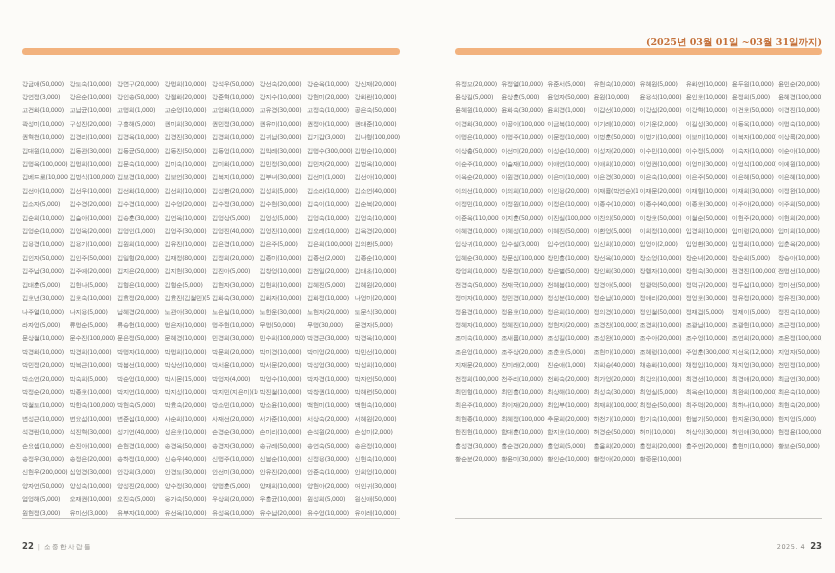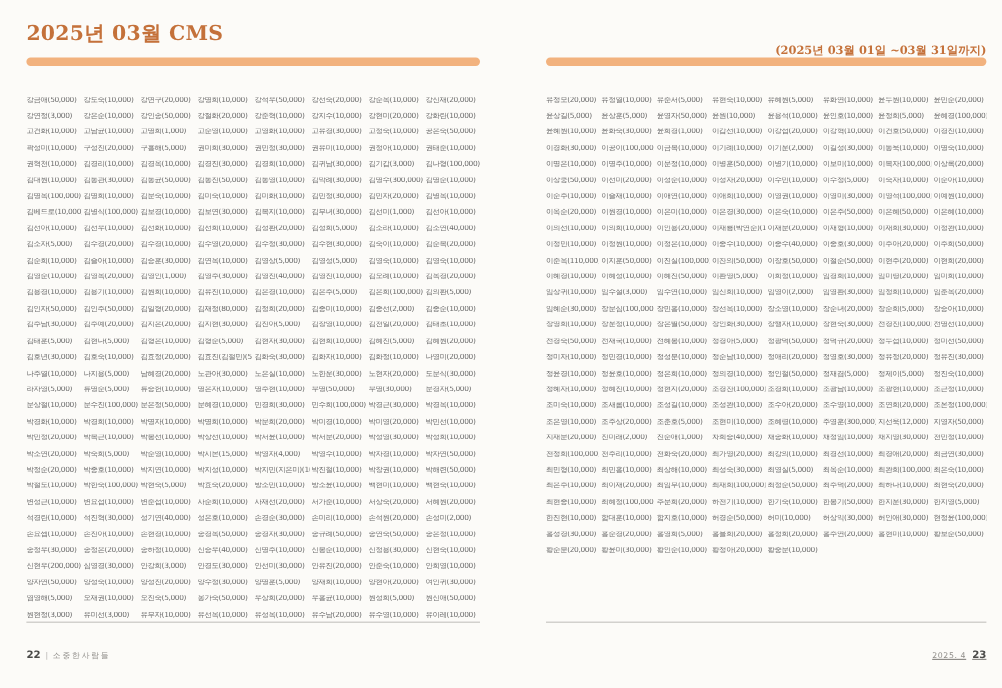--- a/index.html
+++ b/index.html
@@ -45,34 +45,33 @@
   .footer-rule{
     position:absolute;top:518px;height:1px;background:#c8c6c2;
   }
   .page-left .footer-rule{left:22px;right:18px;}
   .page-right .footer-rule{left:37px;right:13px;}
 
   .footer{
     position:absolute;top:541px;font-size:6.5px;color:#8f8d89;
   }
   .footer-left{left:22px;text-align:center;}
-  .footer-right{right:13px;text-decoration:underline;}
+  .footer-right{right:13px;}
   .footer .pg{font-size:8.5px;font-weight:bold;color:#4a4a48;}
   .footer .sep{margin:0 4px;color:#b5b3af;}
   .footer .lbl{letter-spacing:1.5px;}
   .footer-right .pg{margin-left:5px;}
   .footer-right .date{letter-spacing:.5px;}
 </style>
 </head>
 <body>
 
 <div>
 
   <section class="page page-left">
-    <h1 class="page-title">2025년 03월 CMS</h1>
     <div class="accent-bar"></div>
     <div class="entries">
         <span class="entry">강금애(50,000)</span>
         <span class="entry">강도숙(10,000)</span>
         <span class="entry">강면구(20,000)</span>
         <span class="entry">강명희(10,000)</span>
         <span class="entry">강석우(50,000)</span>
         <span class="entry">강선숙(20,000)</span>
         <span class="entry">강순옥(10,000)</span>
         <span class="entry">강신재(20,000)</span>

